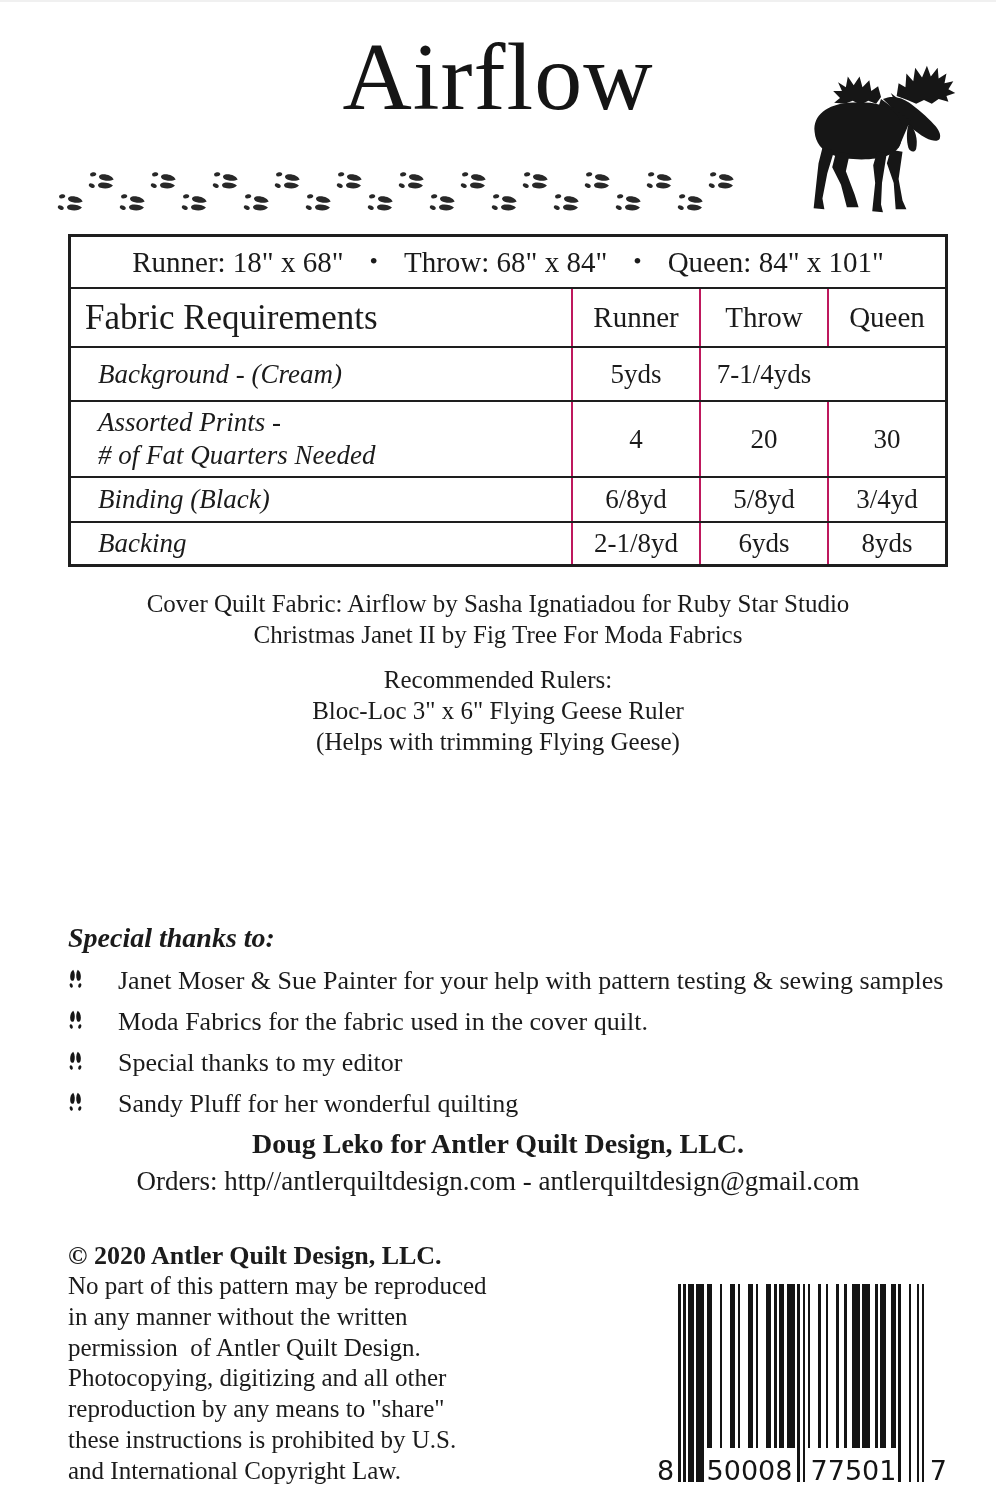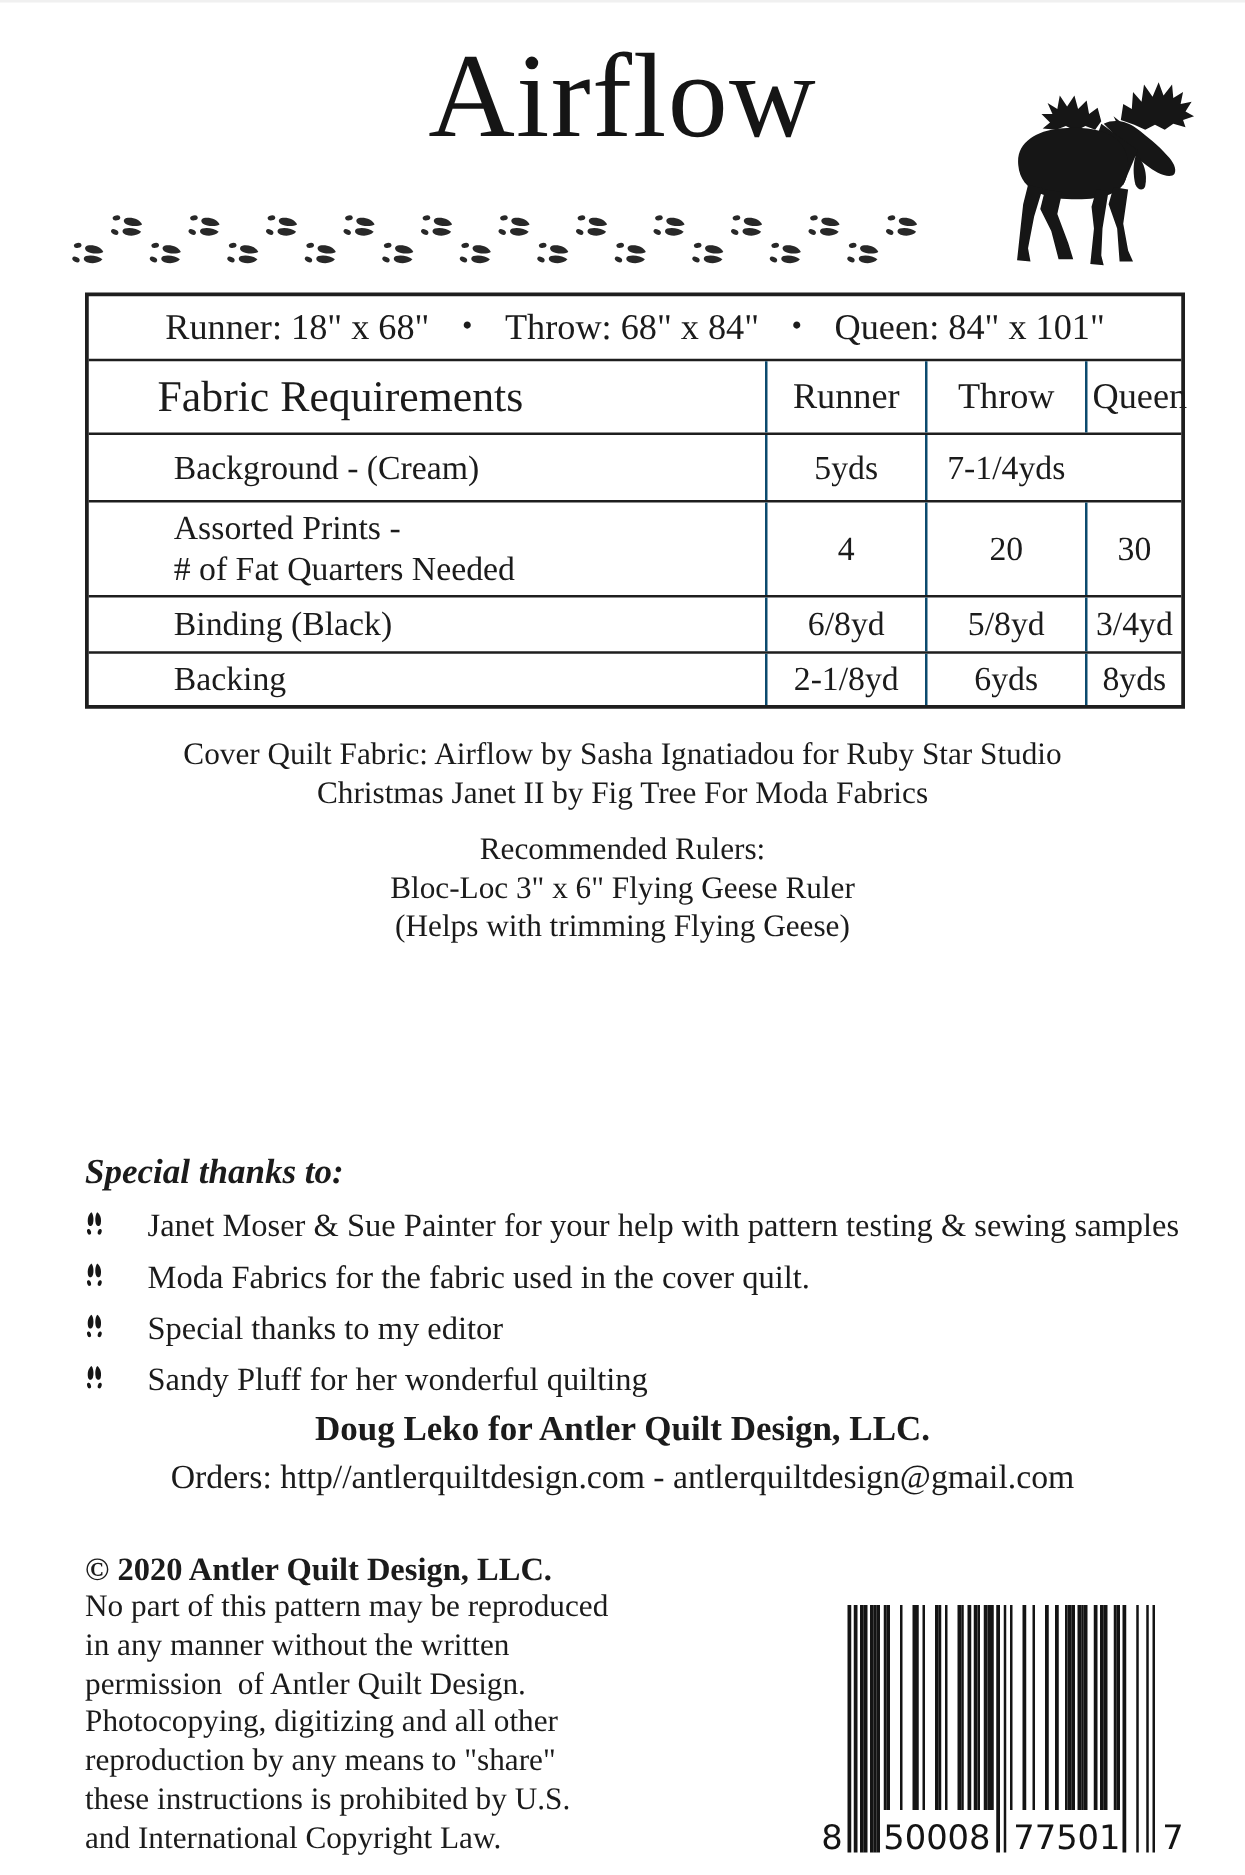--- a/index.html
+++ b/index.html
@@ -38,37 +38,37 @@
   .ftable {
     position: absolute; top: 232px; left: 68px; width: 880px;
     border: 3px solid #1e1e1e;
     background: #fff;
   }
   .sizes-row {
     height: 50px; display: flex; align-items: center; justify-content: center;
     font-size: 29px;
   }
   .size-sep { margin: 0 26px; font-size: 24px; position: relative; top: -1px; }
-  .trow { display: grid; grid-template-columns: 500px 128px 128px 1fr; border-top: 2px solid #1e1e1e; padding-left: 41px; }
+  .trow { display: grid; grid-template-columns: 500px 128px 128px 1fr; border-top: 2px solid #1e1e1e; }
   .trow .cell {
     display: flex; align-items: center; justify-content: center;
-    border-left: 2px solid #0c4a6e;
+    border-left: 2px solid #be185d;
     font-size: 27px; text-align: center; padding: 2px 4px;
   }
   .trow .cell.lab {
     border-left: none; justify-content: flex-start; text-align: left; padding-left: 27px;
   }
   .trow.thead { height: 59px; }
   .trow.thead .cell.lab { font-size: 35px; padding-left: 14px; }
   .trow.thead .cell { font-size: 29px; }
   .trow.r0 { height: 54px; }
   .trow.r1 { height: 76px; }
   .trow.r2 { height: 45px; }
   .trow.r3 { height: 43px; }
-  .lab-in div { line-height: 33px; }
+  .lab-in div { line-height: 33px; font-style: italic; }
 
   
   .cover-notes { position: absolute; top: 586px; left: 0; right: 0; text-align: center; }
   .cover-notes div, .rulers div { font-size: 25px; line-height: 31px; }
   .rulers { position: absolute; top: 662px; left: 0; right: 0; text-align: center; }
 
   
   .thanks { position: absolute; top: 920px; left: 68px; right: 30px; }
   .thanks-h { font-size: 28px; font-weight: 700; font-style: italic; margin-bottom: 10px; }
   .thanks ul { list-style: none; }

